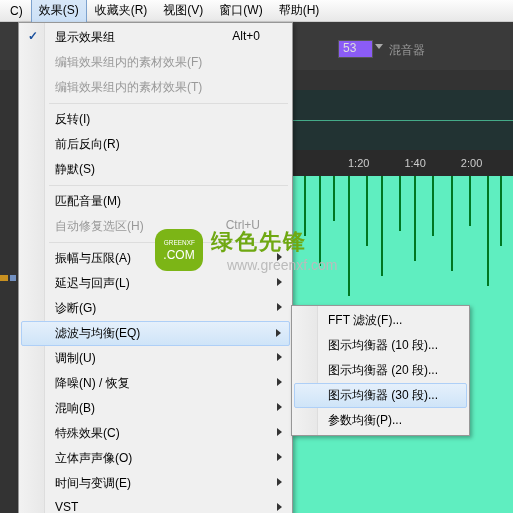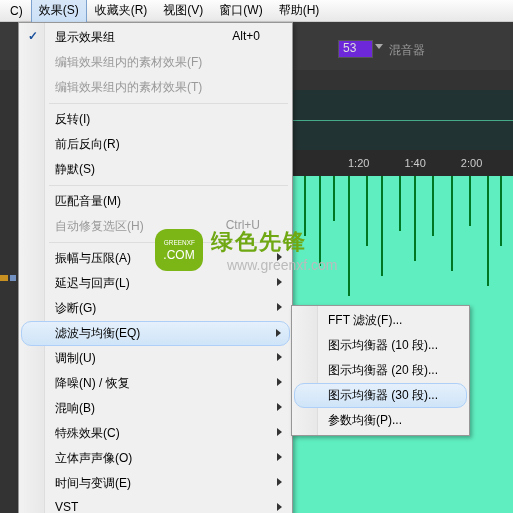--- a/index.html
+++ b/index.html
@@ -3,39 +3,39 @@
 <meta charset="utf-8">
 <style>
 * { margin: 0; padding: 0; box-sizing: border-box; font-family: "Microsoft YaHei", "SimSun", sans-serif; font-size: 12px; }
 body { width: 513px; height: 513px; background: #333; overflow: hidden; position: relative; }
 
 .menubar { background: linear-gradient(#fdfdfd, #e8e8e8); height: 22px; display: flex; align-items: center; padding-left: 2px; border-bottom: 1px solid #ccc; }
 .menubar-item { padding: 3px 8px; cursor: default; }
 .menubar-item.active { background: linear-gradient(#e0ecf9, #c4dcf6); border: 1px solid #7da2ce; padding: 16px 7px; }
 
 .toolbar { background: #3a3a3a; height: 48px; position: relative; }
-.toolbar-input { position: absolute; right: 140px; top: 18px; width: 35px; height: 18px; background: #6d28d9; border: 1px solid #555; color: #ddd; padding: 0 4px; }
+.toolbar-input { position: absolute; right: 140px; top: 18px; width: 35px; height: 18px; background: #8b5cf6; border: 1px solid #555; color: #ddd; padding: 0 4px; }
 .toolbar-label { position: absolute; right: 88px; top: 20px; color: #999; }
 .dropdown-arrow { position: absolute; right: 130px; top: 22px; width: 0; height: 0; border-left: 4px solid transparent; border-right: 4px solid transparent; border-top: 5px solid #aaa; }
 .time-mark { color: #ccc; margin-left: 35px; font-size: 11px; }
 
 .waveform-bg { position: absolute; left: 293px; top: 90px; right: 0; bottom: 0; background: #222; }
 .wave-upper { position: absolute; top: 0; left: 0; right: 0; height: 60px; background: #223333; }
 .wave-upper-line { position: absolute; top: 30px; left: 0; right: 0; height: 1px; background: #4a8; }
 .wave-lower { position: absolute; top: 66px; left: 0; right: 0; bottom: 0; background: linear-gradient(#5feec0 0%, #5feec0 100%); }
 .spike { position: absolute; bottom: 100%; width: 2px; background: #072; top: 0; }
 
 .side-stripe { position: absolute; left: 0; top: 275px; width: 8px; height: 6px; background: #c89020; }
 .side-stripe2 { position: absolute; left: 10px; top: 275px; width: 6px; height: 6px; background: #7290c0; }
 
 .dropdown { position: absolute; left: 18px; top: 22px; width: 275px; background: #f0f0f0; border: 1px solid #979797; box-shadow: 2px 2px 4px rgba(0,0,0,0.3); padding: 2px; }
 .icon-col { position: absolute; left: 0; top: 0; bottom: 0; width: 26px; background: linear-gradient(90deg, #f2f2f2, #e8e8e8); border-right: 1px solid #ddd; }
 .menu-item { position: relative; padding: 4px 24px 4px 34px; cursor: default; }
 .menu-item.disabled { color: #999; }
-.menu-item.highlighted { background: linear-gradient(#e5f0fb, #cfe4f8); border: 1px solid #aecff7; border-radius: 10px; padding: 3px 23px 3px 33px; }
+.menu-item.highlighted { background: linear-gradient(#e5f0fb, #cfe4f8); border: 1px solid #aecff7; border-radius: 2px; padding: 3px 23px 3px 33px; }
 .menu-shortcut { position: absolute; right: 30px; top: 4px; }
 .menu-sep { height: 1px; background: #ddd; margin: 3px 2px 3px 28px; }
 .submenu-arrow { position: absolute; right: 8px; top: 7px; width: 0; height: 0; border-top: 4px solid transparent; border-bottom: 4px solid transparent; border-left: 5px solid #333; }
 .checkmark { position: absolute; left: 7px; top: 4px; color: #1a4f9c; font-weight: bold; }
 
 .submenu { position: absolute; left: 291px; top: 305px; width: 179px; background: #f0f0f0; border: 1px solid #979797; box-shadow: 2px 2px 4px rgba(0,0,0,0.3); padding: 2px; }
 
 .watermark { position: absolute; left: 155px; top: 227px; z-index: 5; display: flex; align-items: center; }
 .wm-badge { width: 48px; height: 42px; background: #7cb516; border-radius: 12px; display: flex; flex-direction: column; align-items: center; justify-content: center; color: #fff; font-size: 9px; }
 .wm-badge-top { font-size: 8px; transform: scale(0.8); }

